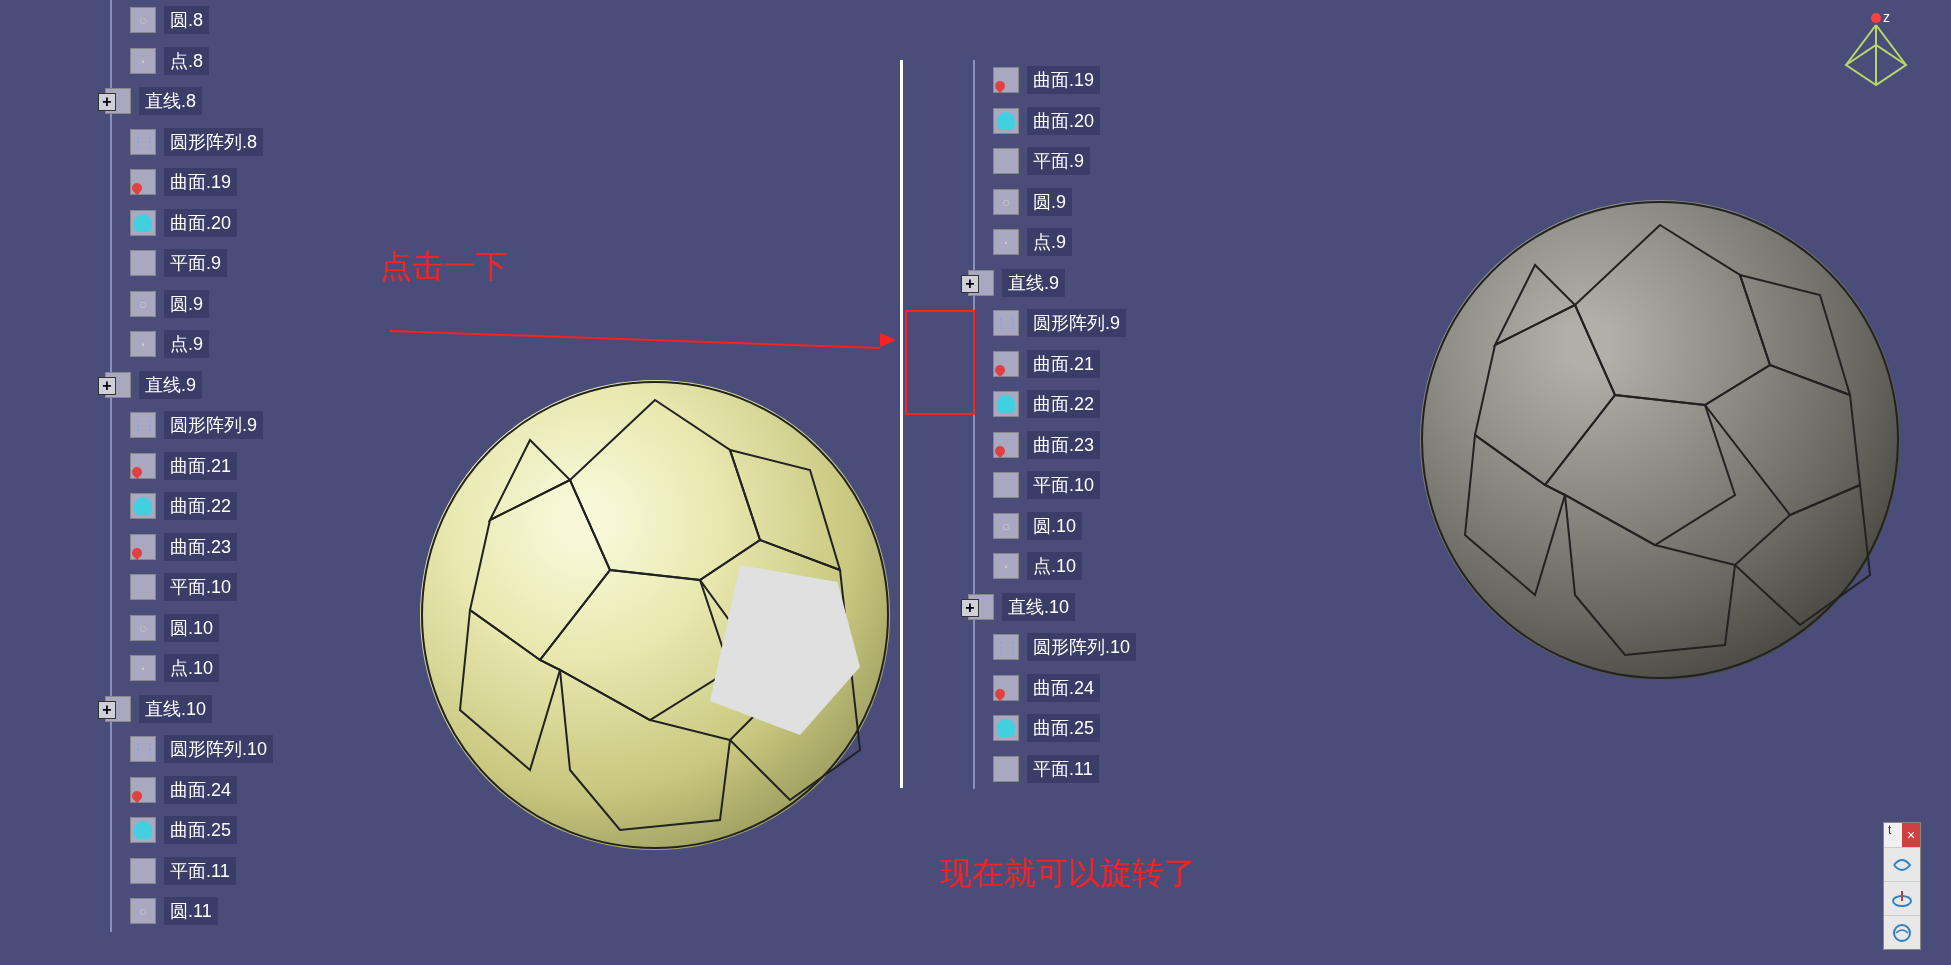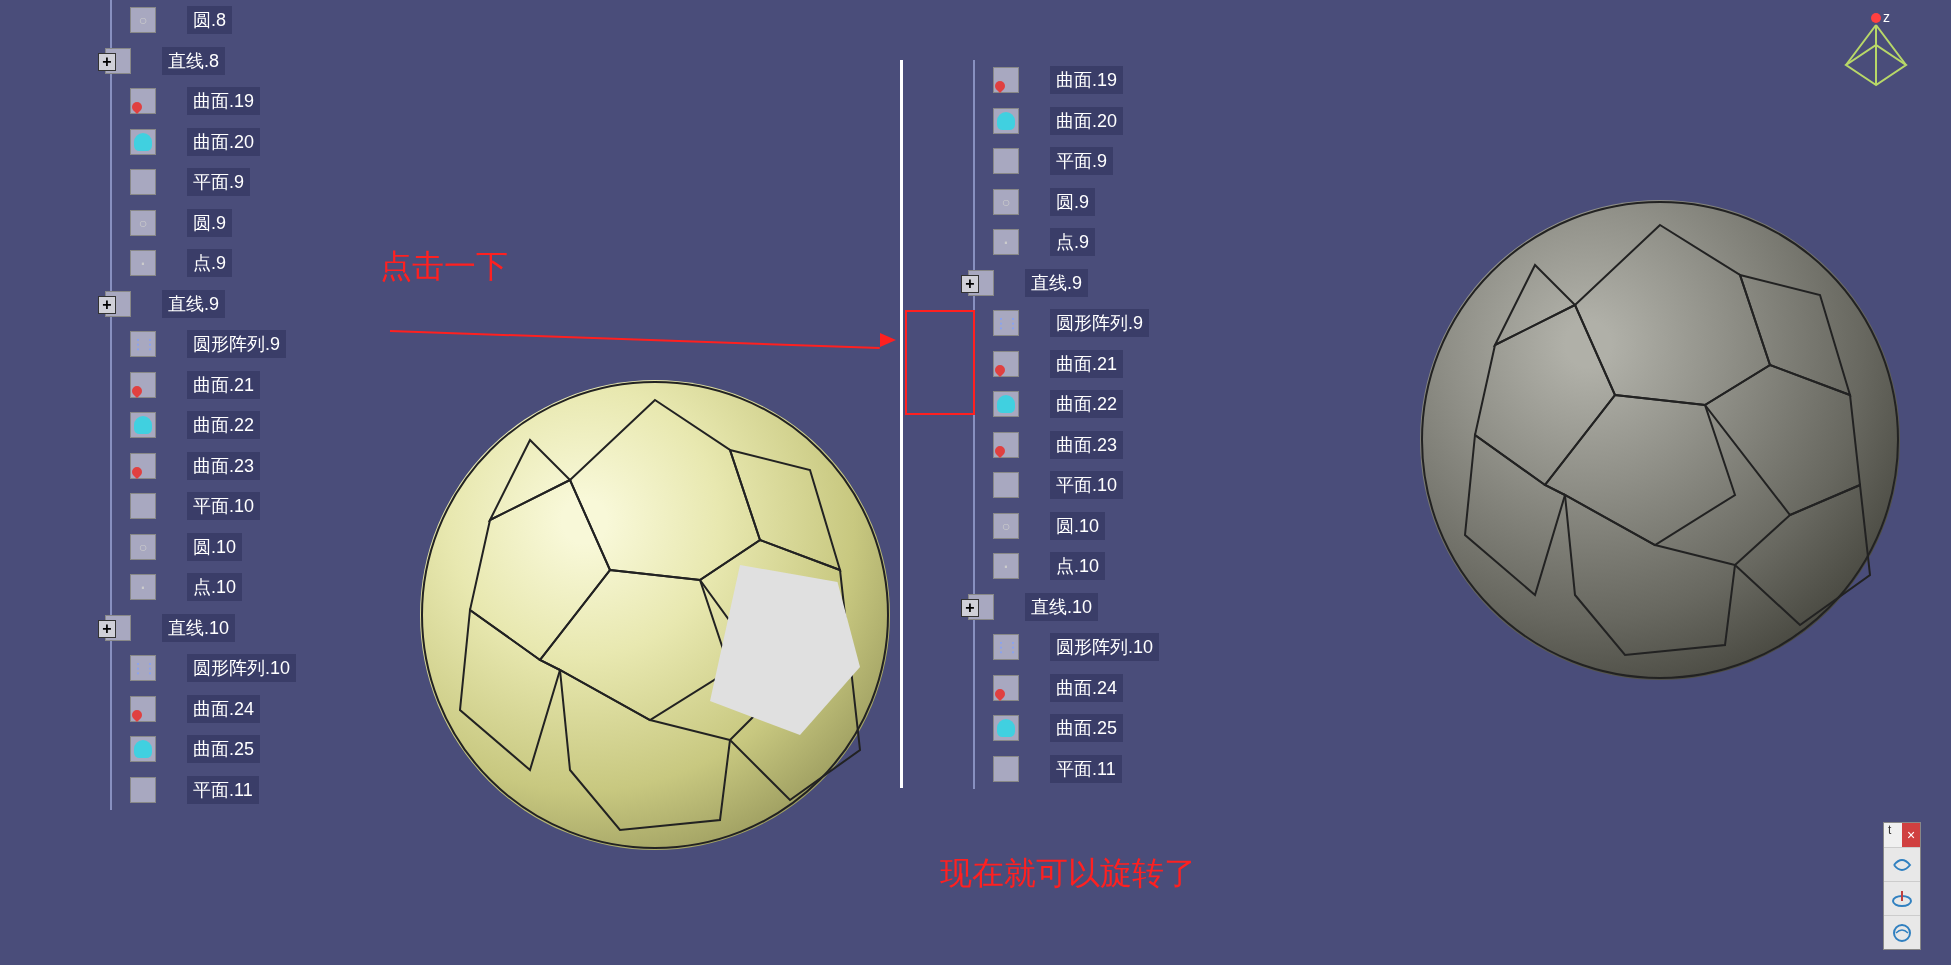--- a/index.html
+++ b/index.html
@@ -35,21 +35,20 @@
     justify-content: center;
     border: 1px solid #888;
     background: #a8a8c0;
     font-size: 14px;
   }
   .tree-node .label {
     background: #3a3d68;
     padding: 2px 6px;
     color: #fff;
     font-size: 18px;
-    margin-left: 23px;
   }
   .tree-vline {
     position: absolute;
     left: 60px;
     top: 0;
     bottom: 0;
     width: 2px;
     background: #8890c0;
   }
   .expand-box {
@@ -202,26 +201,34 @@
 </head>
 <body>
 
 <div class="tree">
   <div class="tree-vline" style="top:0;bottom:0;"></div>
   <div id="tree-left-container">
       <div class="tree-node indent2">
         <span class="icon ic-circle"></span>
         <span class="label">圆.8</span>
       </div>
+      <div class="tree-node indent2">
+        <span class="icon ic-point"></span>
+        <span class="label">点.8</span>
+      </div>
       <div class="tree-node indent1" style="position: relative;">
         <div class="expand-box" style="top: 12px;">+</div>
         <span class="icon ic-line"></span>
         <span class="label">直线.8</span>
       </div>
       <div class="tree-node indent2">
+        <span class="icon ic-pattern"></span>
+        <span class="label">圆形阵列.8</span>
+      </div>
+      <div class="tree-node indent2">
         <span class="icon ic-surface-red"></span>
         <span class="label">曲面.19</span>
       </div>
       <div class="tree-node indent2">
         <span class="icon ic-surface-cyan"></span>
         <span class="label">曲面.20</span>
       </div>
       <div class="tree-node indent2">
         <span class="icon ic-plane"></span>
         <span class="label">平面.9</span>
@@ -280,20 +287,24 @@
         <span class="icon ic-surface-red"></span>
         <span class="label">曲面.24</span>
       </div>
       <div class="tree-node indent2">
         <span class="icon ic-surface-cyan"></span>
         <span class="label">曲面.25</span>
       </div>
       <div class="tree-node indent2">
         <span class="icon ic-plane"></span>
         <span class="label">平面.11</span>
+      </div>
+      <div class="tree-node indent2">
+        <span class="icon ic-circle"></span>
+        <span class="label">圆.11</span>
       </div>
     </div>
 </div>
 
 <div class="ball ball1">
   <svg viewBox="0 0 470 470">
     <circle class="outline" cx="235" cy="235" r="233"></circle>
     <path d="M235,20 L310,70 L340,160 L280,200 L190,190 L150,100 Z"></path>
     <path d="M150,100 L70,140 L50,230 L120,280 L190,190 Z"></path>
     <path d="M340,160 L420,190 L430,280 L360,310 L280,200 Z"></path>

